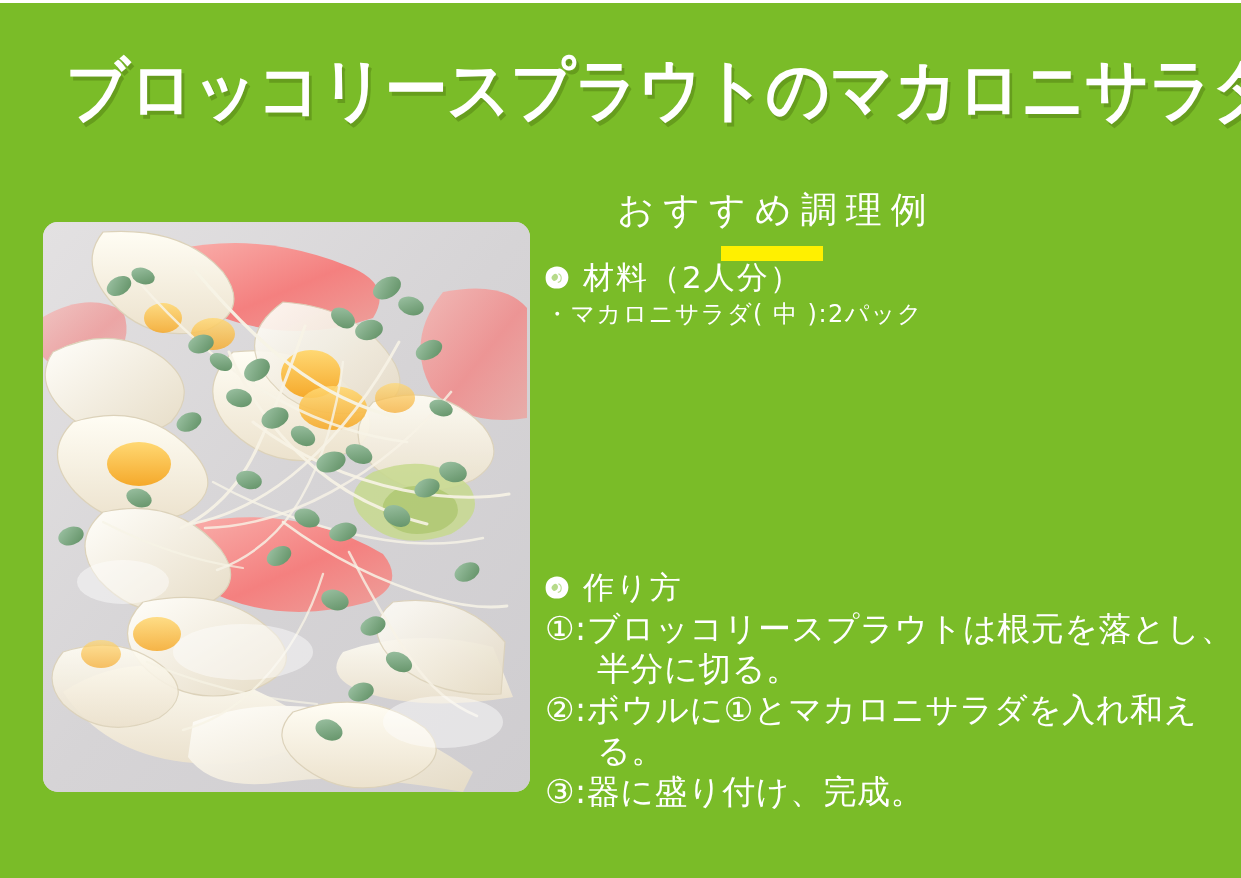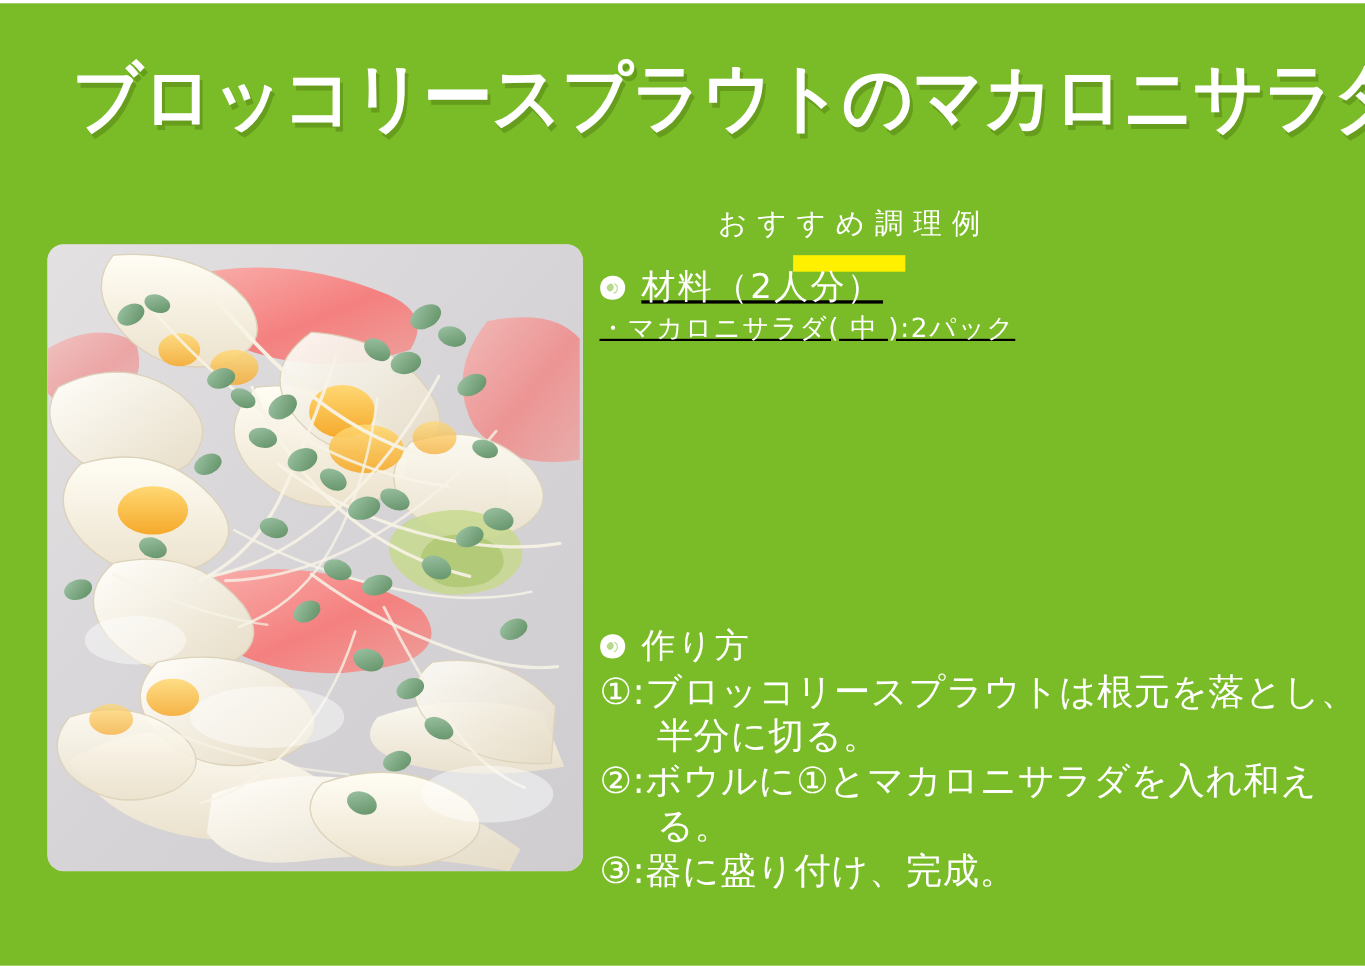--- a/index.html
+++ b/index.html
@@ -82,21 +82,21 @@
 
   .suggestion-head {
     text-align: center;
     width: 410px;
     margin-left: 22px;
   }
 
   .suggestion-label {
     display: inline-block;
     color: #ffffff;
-    font-size: 26px;
+    font-size: 36px;
     font-weight: 400;
     letter-spacing: 9px;
     text-indent: 9px;
     font-family: "DejaVu Sans", "Liberation Sans", sans-serif;
   }
 
   .yellow-bar {
     width: 102px;
     height: 15px;
     background: var(--accent, #fff000);
@@ -139,21 +139,21 @@
 
   .step {
     font-size: 33px;
     line-height: 1.22;
     letter-spacing: 0.5px;
     padding-left: 52px;
     text-indent: -52px;
     margin-bottom: 1px;
   }
 
-  .ingredients-block { position: absolute; left: 0; top: 56px; width: 690px; text-decoration: underline; }
+  .ingredients-block { position: absolute; left: 0; top: 72px; width: 690px; }
   .steps-block       { position: absolute; left: 0; top: 382px; width: 700px; }
 </style>
 </head>
 <body>
 
 <div class="card" style="--bg: #7abc28; --accent: #fff000;">
 
   <div class="top-edge"></div>
 
   <div class="title-wrap">

